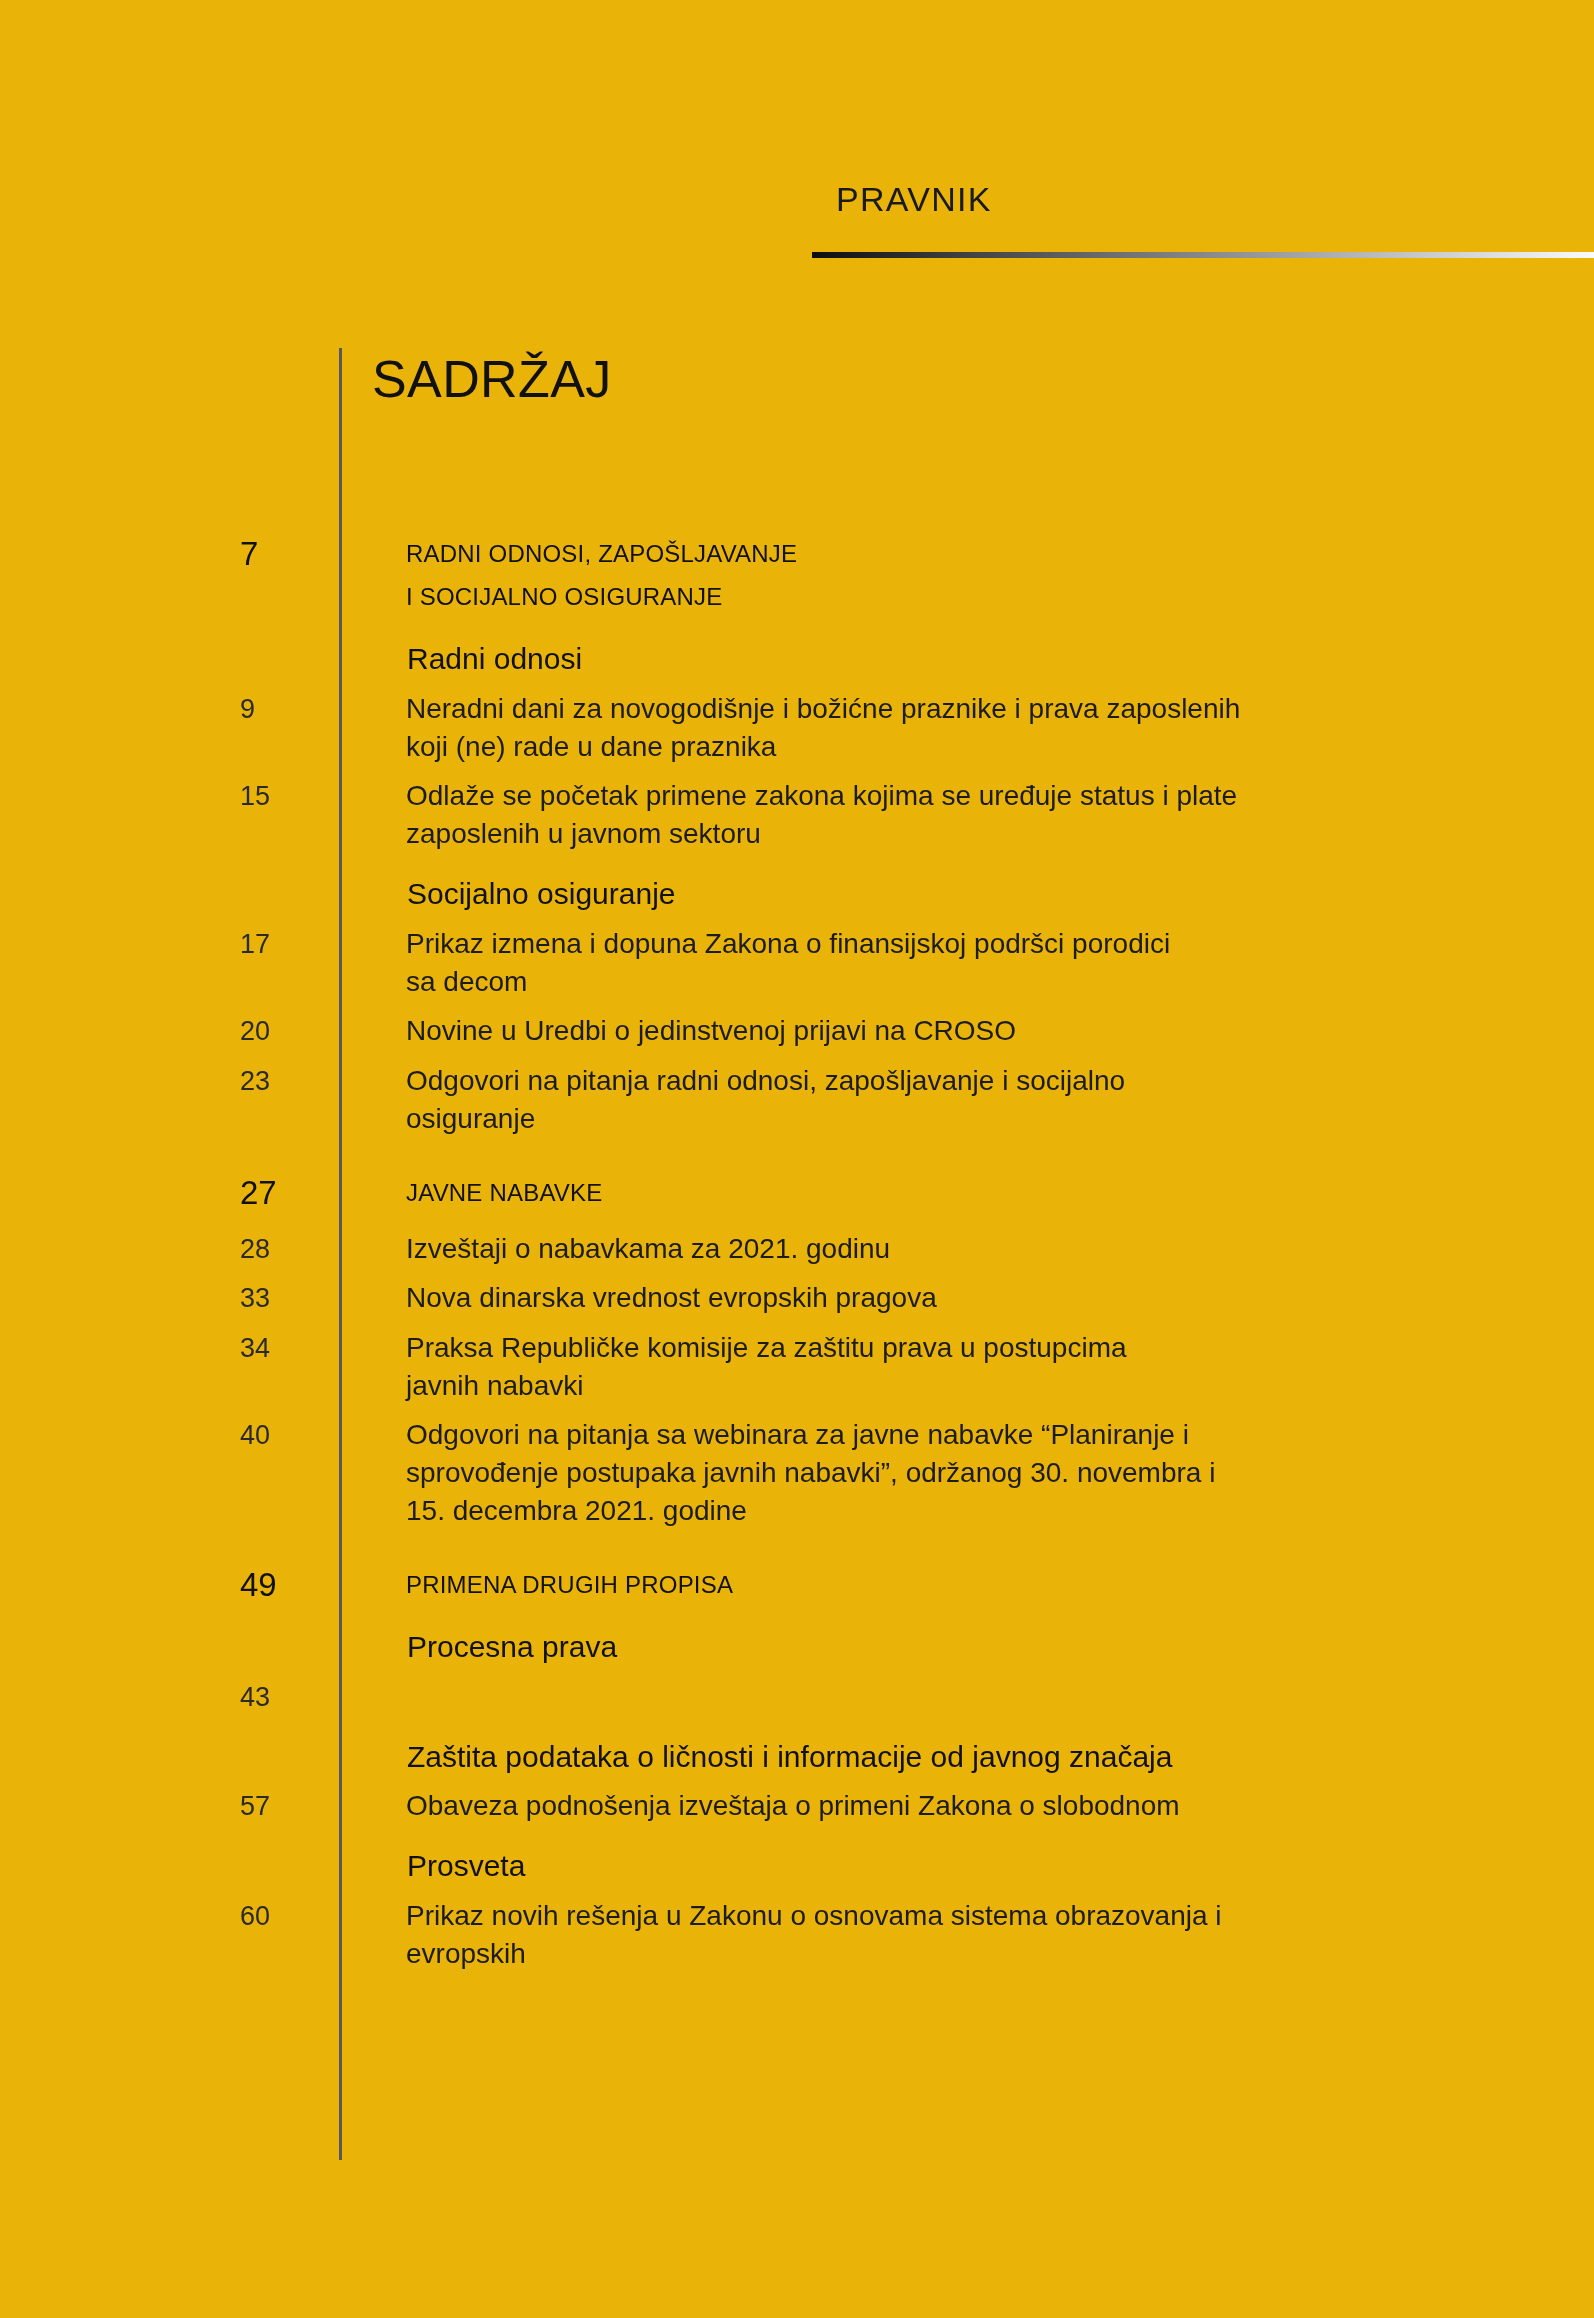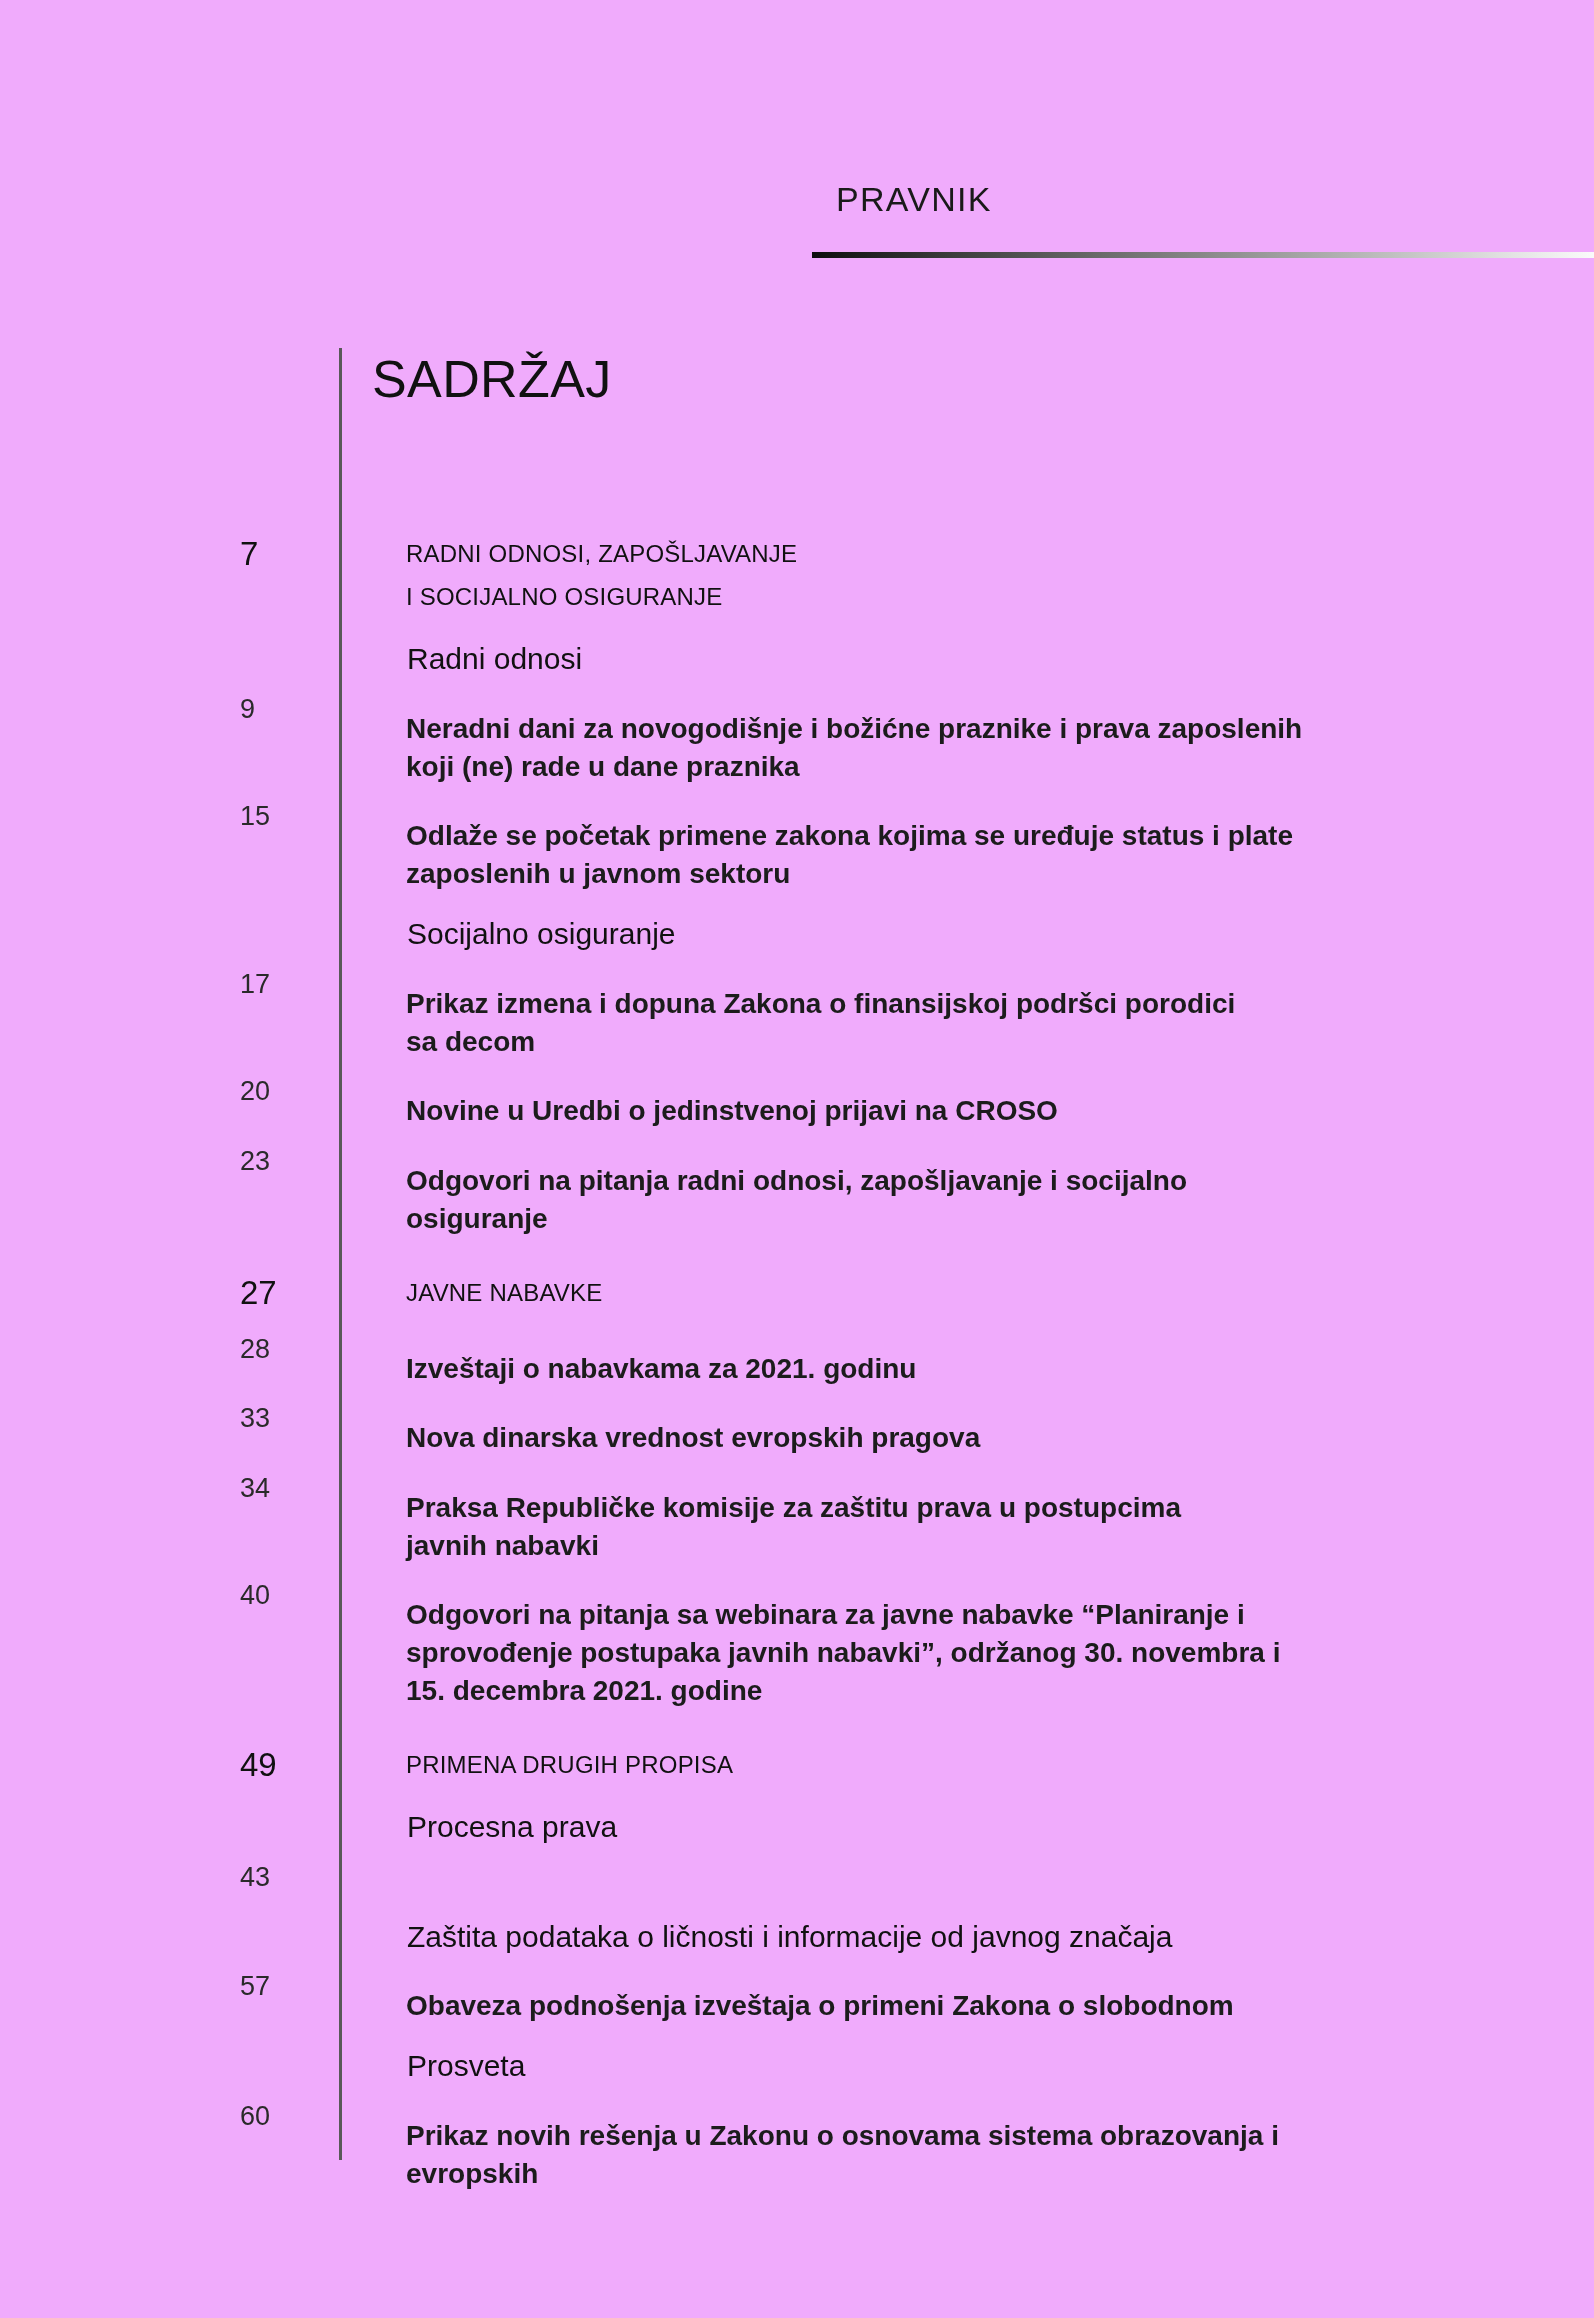--- a/index.html
+++ b/index.html
@@ -14,21 +14,21 @@
     position: relative;
     font-family: "Liberation Sans", "DejaVu Sans", sans-serif;
     color: #111111;
     -webkit-font-smoothing: antialiased;
     overflow: hidden;
   }
 
   .page {
     position: absolute;
     inset: 0;
-    background: #f0abfc;
+    background: #eab308;
   }
 
   
   .running-header {
     position: absolute;
     left: 0;
     top: 182px;
     width: 1594px;
     height: 65px;
   }
@@ -144,24 +144,23 @@
   
   .row.entry { margin-top: 11.5px; }
   .row.entry .row-num {
     font-size: 27px;
     font-weight: 400;
     line-height: 38px;
     color: #2a2a2a;
   }
   .row.entry .row-text {
     font-size: 28px;
-    font-weight: 700;
+    font-weight: 400;
     line-height: 38px;
     color: #1c1c1c;
-    margin-top: 20px;
   }
   .row.entry .row-text .ln { display: block; }
 
   
   .gap-lg  { height: 33px; }
   .gap-xs  { height: 4.9px; }
 </style>
 </head>
 <body>
 

